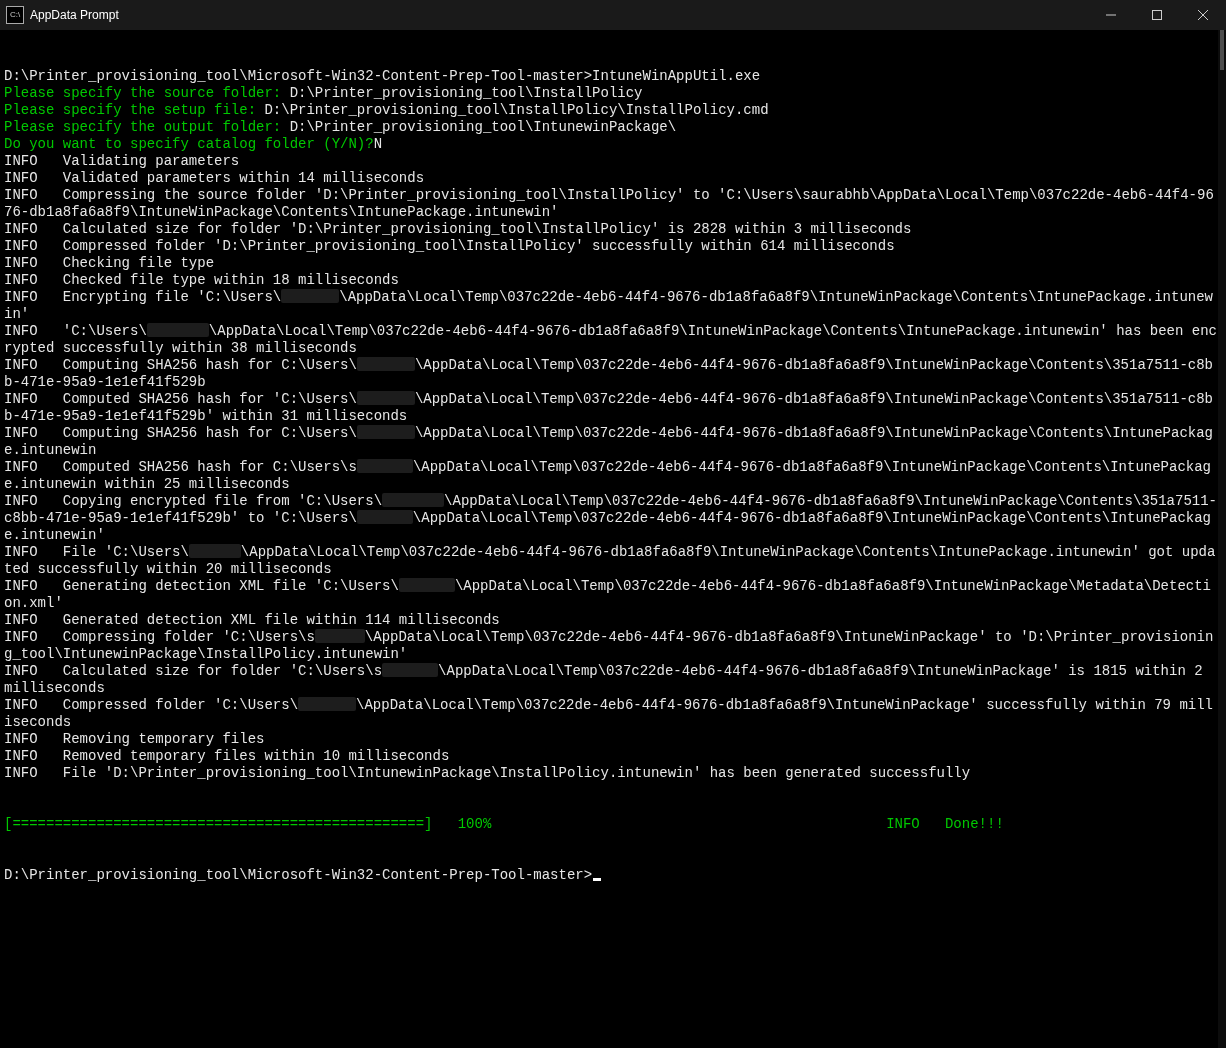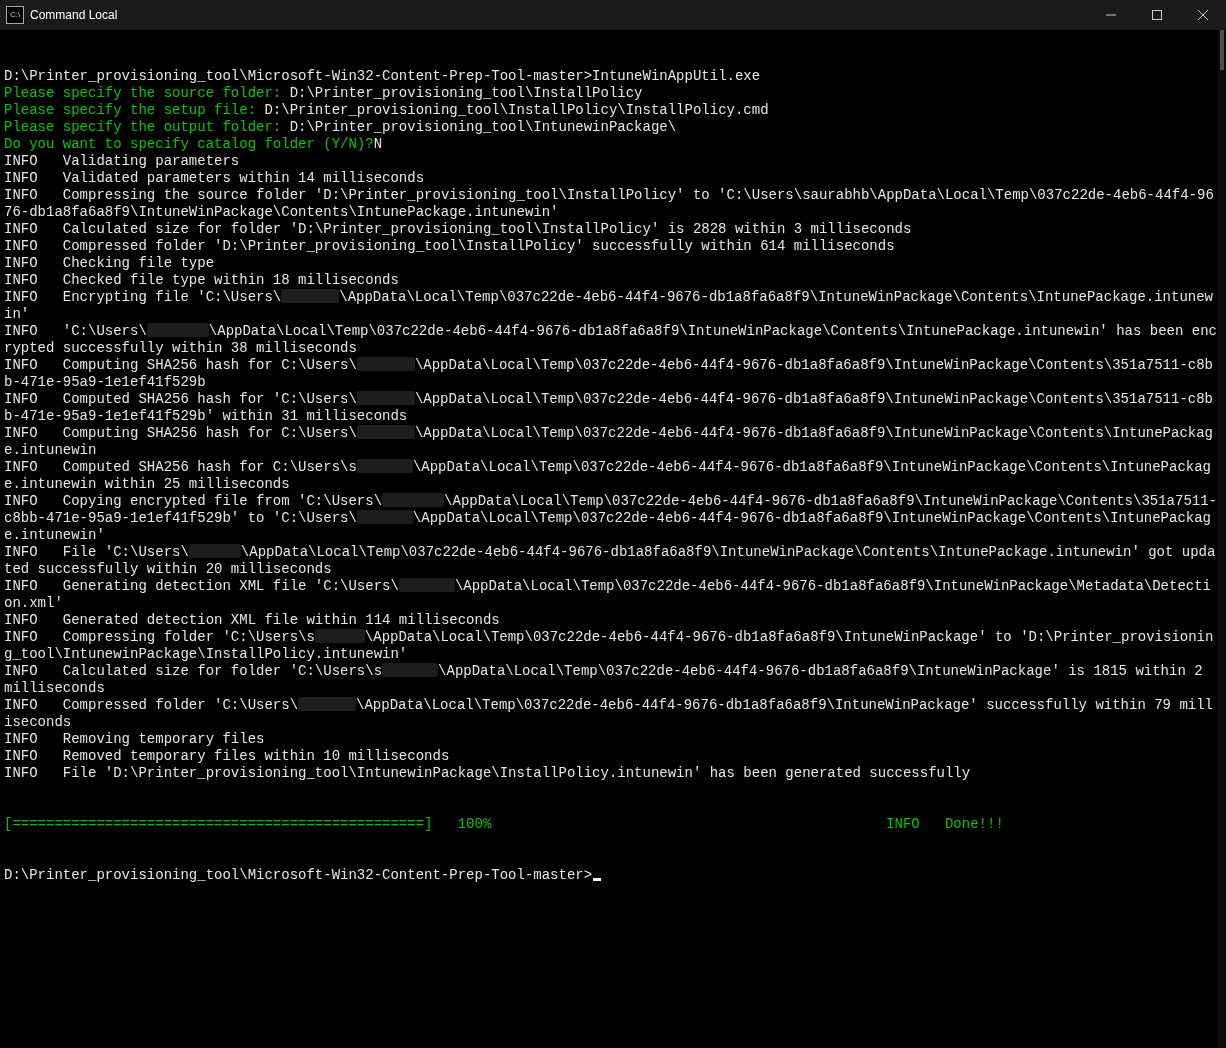--- a/index.html
+++ b/index.html
@@ -101,21 +101,21 @@
     margin-left:1px;
   }
 </style>
 </head>
 <body>
 
 <div class="window">
 
   <div class="titlebar">
     <span class="icon">C:\</span>
-    <span class="title">Command Local</span>
+    <span class="title">AppData Prompt</span>
     <span class="spacer"></span>
     <div class="winbtn">
       <svg viewBox="0 0 10 10">
           <line x1="0" y1="5" x2="10" y2="5"></line>
         </svg>
     </div>
     <div class="winbtn">
       <svg viewBox="0 0 10 10">
           <rect x="0.5" y="0.5" width="9" height="9"></rect>
         </svg>

